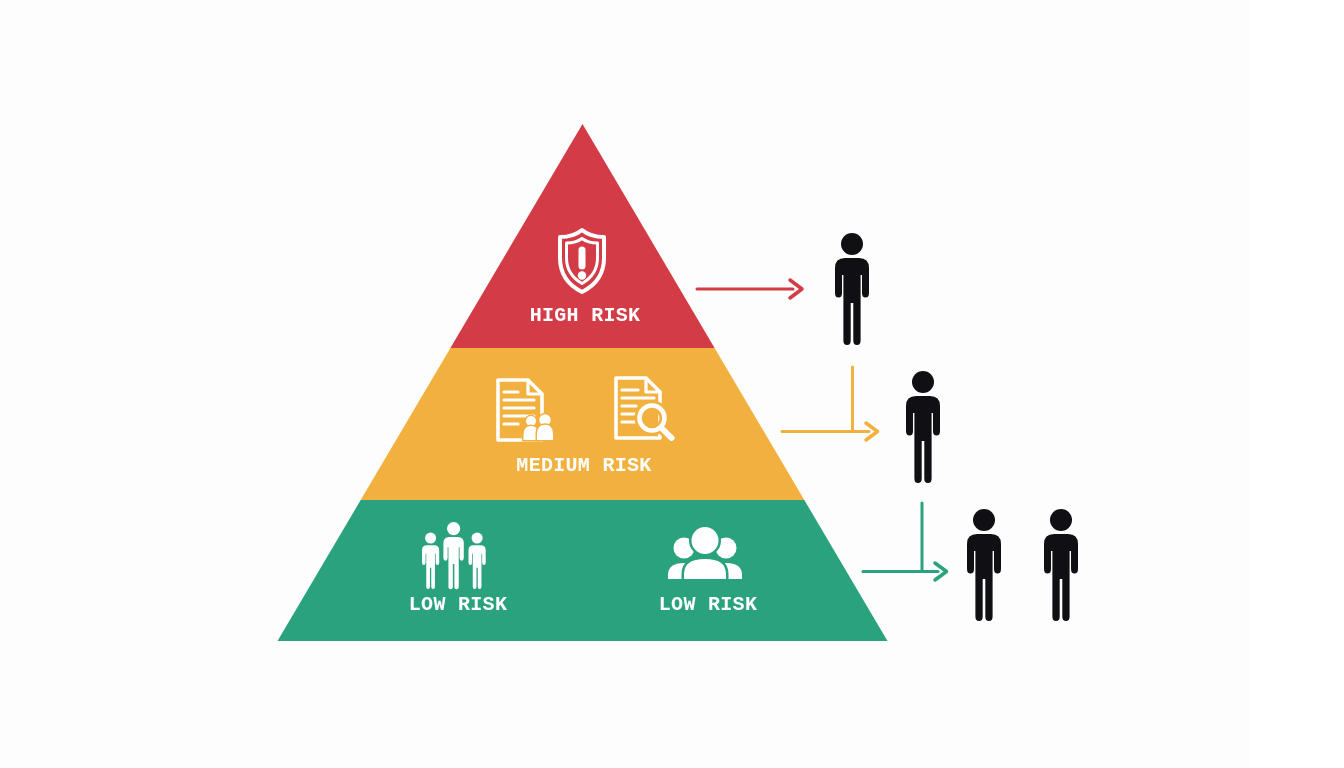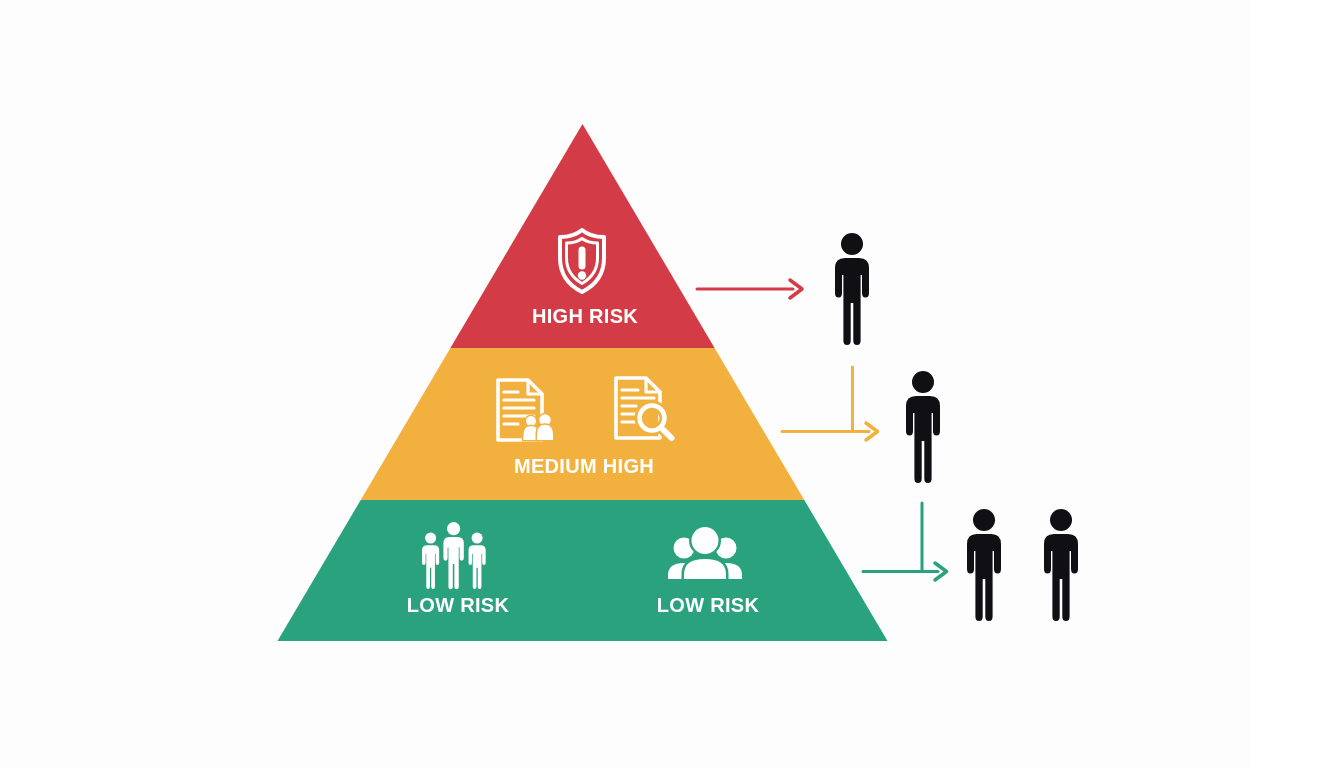--- a/index.html
+++ b/index.html
@@ -2,21 +2,21 @@
 <html style="--bg: #fdfdfd;"><head>
 <meta charset="utf-8">
 <style>
   html, body { margin: 0; padding: 0; }
   .stage {
     position: relative;
     width: 1250px;
     height: 768px;
     background: var(--bg, #fdfdfd);
     overflow: hidden;
-    font-family: Liberation Sans, sans-serif;
+    font-family: Liberation Mono, monospace;
   }
   .diagram-svg {
     position: absolute;
     left: 0; top: 0;
     width: 1344px; height: 768px;
   }
   .risk-label {
     position: absolute;
     transform: translateX(-50%);
     color: #ffffff;
@@ -127,17 +127,17 @@
       <path d="M935,563 L946.5,571.5 L935,580" stroke-width="3.5"></path>
     </g>
 
     <use href="#person-shape" transform="translate(831,233)" fill="#101014"></use>
     <use href="#person-shape" transform="translate(902,371)" fill="#101014"></use>
     <use href="#person-shape" transform="translate(963,509)" fill="#101014"></use>
     <use href="#person-shape" transform="translate(1040,509)" fill="#101014"></use>
   </svg>
 
   <div class="risk-label label-high">HIGH RISK</div>
-  <div class="risk-label label-medium">MEDIUM HIGH</div>
+  <div class="risk-label label-medium">MEDIUM RISK</div>
   <div class="risk-label label-low-left">LOW RISK</div>
   <div class="risk-label label-low-right">LOW RISK</div>
 
 </div>
 
 </body></html>

